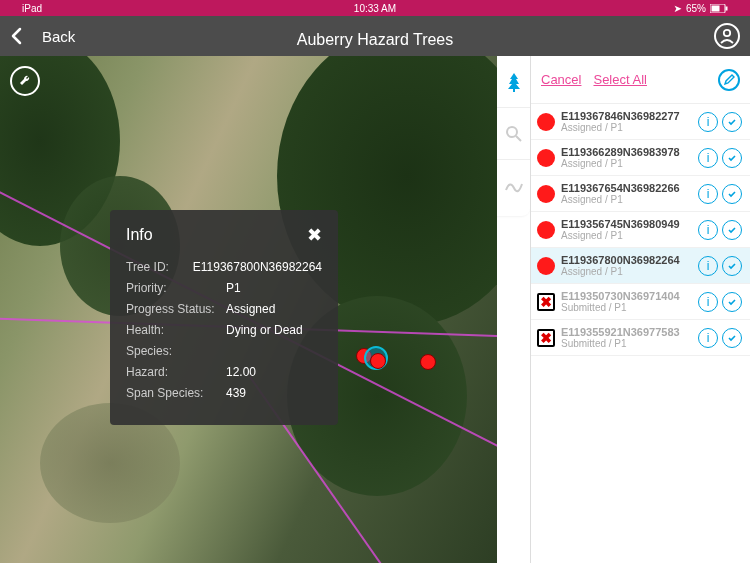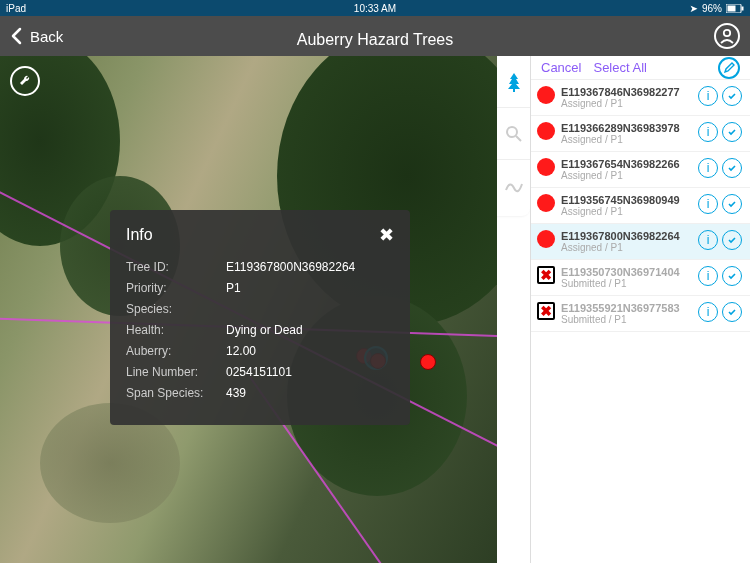--- a/index.html
+++ b/index.html
@@ -1,25 +1,25 @@
 <!DOCTYPE html>
 <html><head>
 <meta charset="utf-8">
 <style>
 * { margin: 0; padding: 0; box-sizing: border-box; font-family: -apple-system, Helvetica, Arial, sans-serif; }
 html, body { width: 750px; height: 563px; overflow: hidden; }
 
 .status-bar {
   height: 16px;
-  background: #0c4a6e;
+  background: #be185d;
   color: #fff;
   display: flex;
   align-items: center;
   font-size: 10px;
-  padding: 0 6px;
+  padding: 0 22px;
   justify-content: space-between;
 }
 .status-center { position: absolute; left: 50%; transform: translateX(-50%); }
 .status-right { display: flex; align-items: center; gap: 4px; }
 
 .nav-bar {
   height: 40px;
   background: #4c4c4c;
   display: flex;
   align-items: center;
@@ -65,21 +65,21 @@
 .marker-sel {
   position: absolute; left: 364px; top: 290px;
   width: 24px; height: 24px; border-radius: 50%;
   background: rgba(0,150,200,0.45);
   border: 2px solid #0bbbd6;
 }
 .marker-sel::after { content: ''; position: absolute; left: 6px; top: 6px; width: 8px; height: 8px; background: #555; border-radius: 50%; }
 
 .info-panel {
   position: absolute; left: 110px; top: 154px;
-  width: 300px; background: rgba(50,50,50,0.92); color: #eee;
+  width: 228px; background: rgba(50,50,50,0.92); color: #eee;
   border-radius: 4px; padding: 14px 16px 18px; font-size: 12px;
 }
 .info-head { display: flex; justify-content: space-between; align-items: center; margin-bottom: 14px; }
 .info-title { font-size: 16px; font-weight: 500; color: #fff; }
 .info-close { font-size: 18px; cursor: pointer; color: #fff; }
 .info-row { display: flex; margin: 7px 0; }
 .info-label { width: 100px; color: #ccc; }
 .info-value { color: #fff; }
 
 .rail {
@@ -87,29 +87,29 @@
   border-radius: 0 0 8px 0; height: 160px; box-shadow: -1px 0 3px rgba(0,0,0,0.1);
 }
 .rail-item { width: 100%; height: 52px; display: flex; align-items: center; justify-content: center; color: #bbb; border-bottom: 1px solid #eee; }
 .rail-item.active { color: #00a3e0; }
 
 .side-panel {
   width: 220px; background: #fff; display: flex; flex-direction: column;
   border-left: 1px solid #ddd;
 }
 .side-header {
-  height: 24px; display: flex; align-items: center; padding: 0 10px; gap: 12px;
-  color: #8b5cf6; font-size: 13px; border-bottom: 1px solid #eee;
+  height: 48px; display: flex; align-items: center; padding: 0 10px; gap: 12px;
+  color: #ec4899; font-size: 13px; border-bottom: 1px solid #eee; text-decoration: underline;
 }
 .side-header .spacer { flex: 1; }
 .edit-circle { width: 22px; height: 22px; border: 2px solid #00a3e0; border-radius: 50%; display: flex; align-items: center; justify-content: center; font-size: 11px; }
 
 .list { flex: 1; overflow: hidden; }
 .list-row {
-  display: flex; align-items: flex-start; padding: 6px 8px 6px 6px; border-bottom: 1px solid #f0f0f0;
+  display: flex; align-items: center; padding: 6px 8px 6px 6px; border-bottom: 1px solid #f0f0f0;
   gap: 6px;
 }
 .list-row.selected { background: #e6f6fb; }
 .list-row.dim .row-title { color: #aaa; }
 .status-dot { width: 18px; height: 18px; border-radius: 50%; flex-shrink: 0; }
 .status-dot.red { background: #ff1a1a; }
 .status-dot.boxed {
   width: 18px; height: 18px; border: 2px solid #000; background: #fff; border-radius: 2px;
   display: flex; align-items: center; justify-content: center; color: #d00; font-weight: bold; font-size: 14px;
 }
@@ -125,37 +125,37 @@
 svg { display: block; }
 </style>
 </head>
 <body>
 
 <div class="status-bar">
   <span>iPad</span>
   <span class="status-center">10:33 AM</span>
   <span class="status-right">
     <span>➤</span>
-    <span>96%</span>
+    <span>65%</span>
     <span>
       <svg width="18" height="9">
           <rect x="0" y="0" width="15" height="9" rx="1" fill="none" stroke="#fff"></rect>
           <rect x="1.5" y="1.5" width="8" height="6" fill="#fff"></rect>
           <rect x="15.5" y="2.5" width="2" height="4" fill="#fff"></rect>
         </svg>
     </span>
   </span>
 </div>
 
 <div class="nav-bar">
   <div class="nav-back">
     <svg width="14" height="18">
         <path d="M10 2 L3 9 L10 16" stroke="#fff" stroke-width="2.5" fill="none" stroke-linecap="round" stroke-linejoin="round"></path>
       </svg>
-    <span style="margin-left:6px">Back</span>
+    <span style="margin-left:18px">Back</span>
   </div>
   <div class="nav-title">Auberry Hazard Trees</div>
   <div class="nav-profile">
     <svg width="16" height="16">
         <circle cx="8" cy="5" r="3.2" fill="none" stroke="#fff" stroke-width="1.8"></circle>
         <path d="M2 15 Q8 9 14 15" fill="none" stroke="#fff" stroke-width="1.8"></path>
       </svg>
   </div>
 </div>
 
@@ -189,34 +189,34 @@
       <div id="info-rows">
           <div class="info-row">
             <div class="info-label">Tree ID:</div>
             <div class="info-value">E119367800N36982264</div>
           </div>
           <div class="info-row">
             <div class="info-label">Priority:</div>
             <div class="info-value">P1</div>
           </div>
           <div class="info-row">
+            <div class="info-label">Progress Status:</div>
+            <div class="info-value">Assigned</div>
+          </div>
+          <div class="info-row">
+            <div class="info-label">Health:</div>
+            <div class="info-value">Dying or Dead</div>
+          </div>
+          <div class="info-row">
             <div class="info-label">Species:</div>
             <div class="info-value"></div>
           </div>
           <div class="info-row">
-            <div class="info-label">Health:</div>
-            <div class="info-value">Dying or Dead</div>
-          </div>
-          <div class="info-row">
-            <div class="info-label">Auberry:</div>
+            <div class="info-label">Hazard:</div>
             <div class="info-value">12.00</div>
-          </div>
-          <div class="info-row">
-            <div class="info-label">Line Number:</div>
-            <div class="info-value">0254151101</div>
           </div>
           <div class="info-row">
             <div class="info-label">Span Species:</div>
             <div class="info-value">439</div>
           </div>
         </div>
     </div>
   </div>
 
   <div class="rail">

